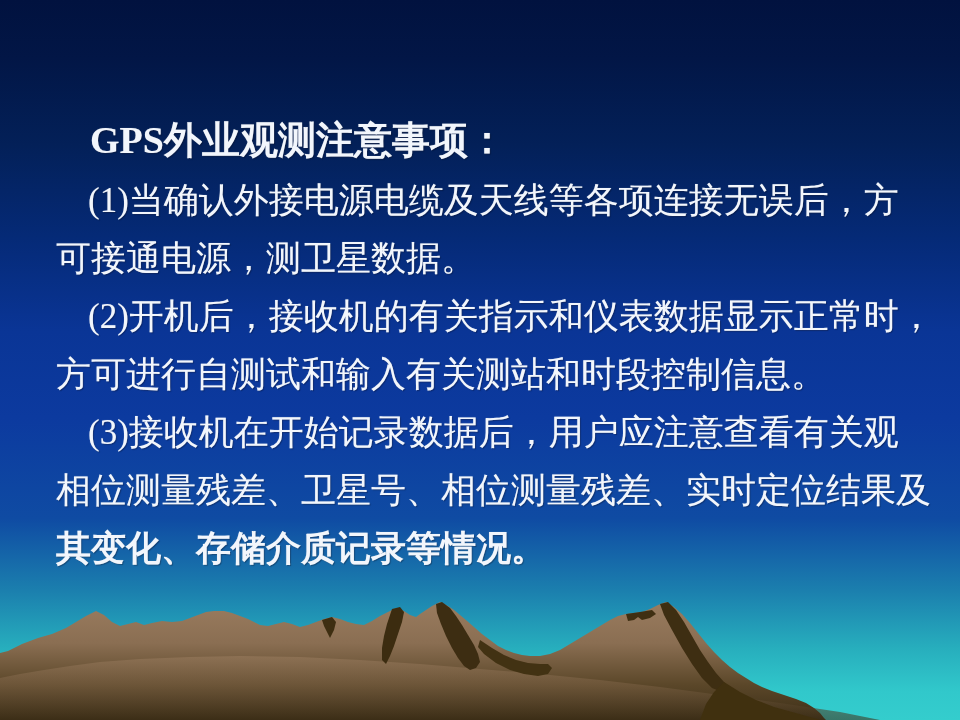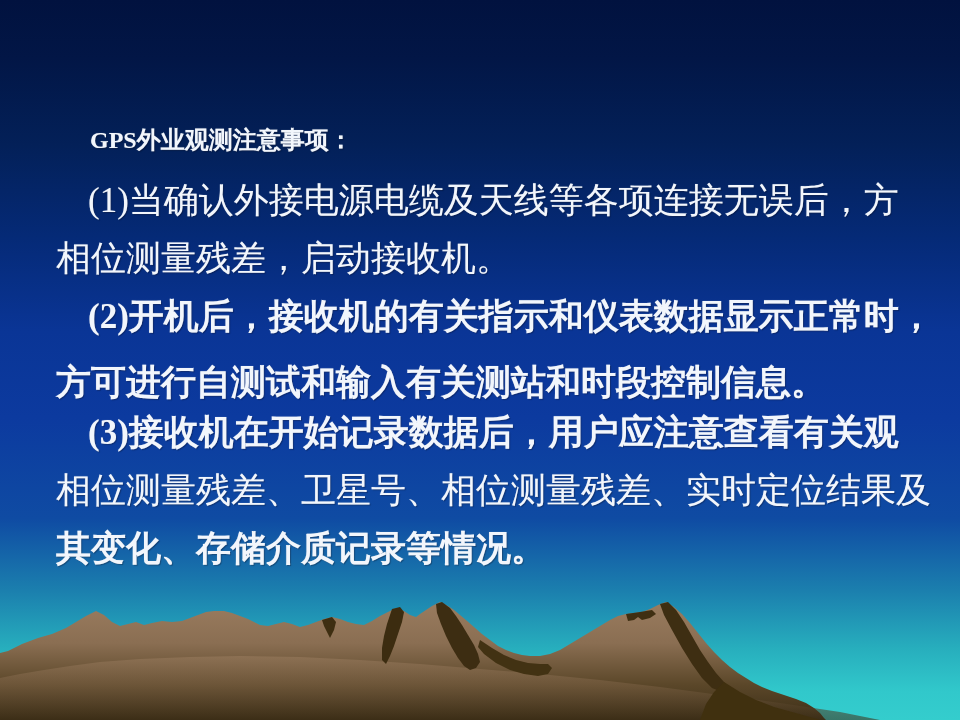--- a/index.html
+++ b/index.html
@@ -56,34 +56,34 @@
     letter-spacing: 0px;
     text-shadow:
        0 0 1px rgba(255,255,255,0.45),
        1px 1px 1px rgba(0,0,20,0.35);
   }
   .title-line {
     position: absolute;
     top: 111px;
     left: 90px;
     font-weight: bold;
-    font-size: 24px;
+    font-size: 38px;
   }
   .body-line {
     position: absolute;
     left: 56px;
     font-weight: normal;
   }
   .body-line.indent { left: 88px; }
 
   .l1 { top: 172px; }
   .l2 { top: 230px; }
-  .l3 { top: 288px; font-weight: bold; }
-  .l4 { top: 354px; font-weight: bold; }
-  .l5 { top: 404px; font-weight: bold; }
+  .l3 { top: 288px; }
+  .l4 { top: 346px; }
+  .l5 { top: 404px; }
   .l6 { top: 462px; }
   .l7 { top: 520px; font-weight: bold; }
 </style>
 </head>
 <body>
 
 <div class="slide">
 
   <svg class="terrain" viewBox="0 0 960 120" preserveAspectRatio="none" xmlns="http://www.w3.org/2000/svg">
     <defs>
@@ -160,21 +160,21 @@
       M724,82 L740,92 L756,100 L774,107 L792,112 L810,117
       L820,120 L700,120 L706,104 L714,92 Z" fill="#40300f"></path>
   </svg>
 
   <div class="content">
 
     <div class="line title-line">GPS外业观测注意事项：</div>
 
     <div class="line body-line indent l1">(1)当确认外接电源电缆及天线等各项连接无误后，方</div>
 
-    <div class="line body-line l2">相位测量残差，启动接收机。</div>
+    <div class="line body-line l2">可接通电源，测卫星数据。</div>
 
     <div class="line body-line indent l3">(2)开机后，接收机的有关指示和仪表数据显示正常时，</div>
 
     <div class="line body-line l4">方可进行自测试和输入有关测站和时段控制信息。</div>
 
     <div class="line body-line indent l5">(3)接收机在开始记录数据后，用户应注意查看有关观</div>
 
     <div class="line body-line l6">相位测量残差、卫星号、相位测量残差、实时定位结果及</div>
 
     <div class="line body-line l7">其变化、存储介质记录等情况。</div>

